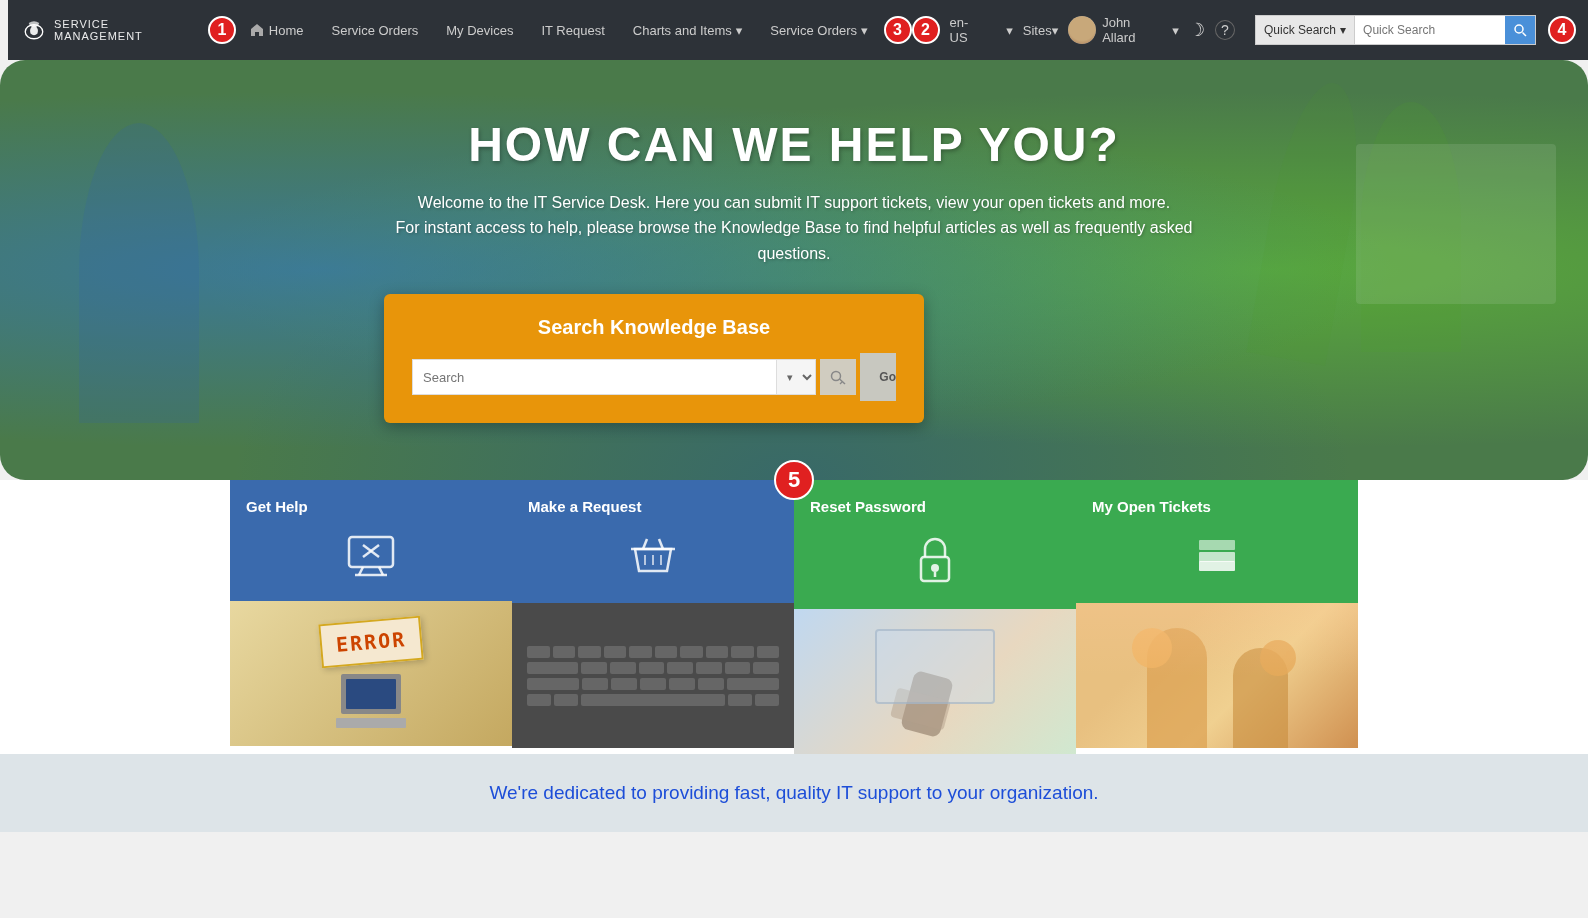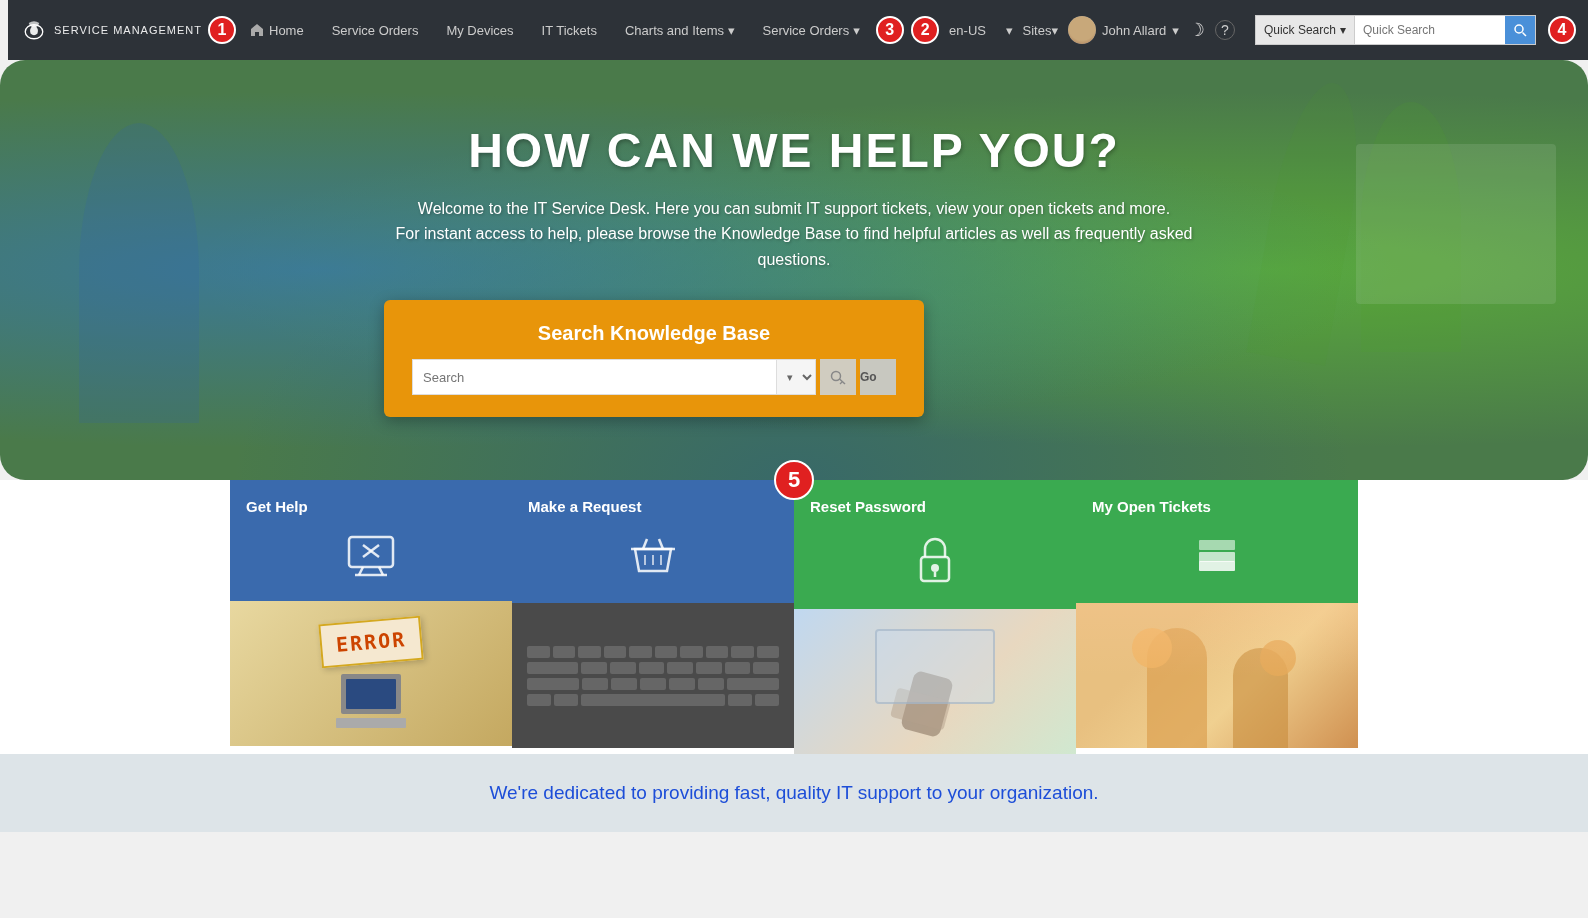--- a/index.html
+++ b/index.html
@@ -313,24 +313,24 @@
       align-items: center;
       justify-content: center;
       cursor: pointer;
       color: #888;
       font-size: 16px;
     }
     .search-kb-go-btn {
       background: #c8c8c0;
       border: none;
       width: 36px;
-      height: 36px;
-      display: flex;
-      align-items: center;
-      justify-content: flex-start;
+      height: 48px;
+      display: flex;
+      align-items: center;
+      justify-content: flex-end;
       cursor: pointer;
       color: #555;
       font-size: 12px;
       font-weight: bold;
     }
 
     
     .cards-section {
       background: #fff;
       padding: 0 230px;
@@ -509,21 +509,21 @@
       </svg>
       <span>Home</span>
     </div>
     <div class="menu-item">
       <span>Service Orders</span>
     </div>
     <div class="menu-item">
       <span>My Devices</span>
     </div>
     <div class="menu-item">
-      <span>IT Tickets</span>
+      <span>IT Request</span>
     </div>
     <div class="menu-item">
       <span>Charts and Items</span>
       <span>▾</span>
     </div>
     <div class="menu-item">
       <span>Service Orders</span>
       <span>▾</span>
     </div>
     <div class="badge-3">3</div>

